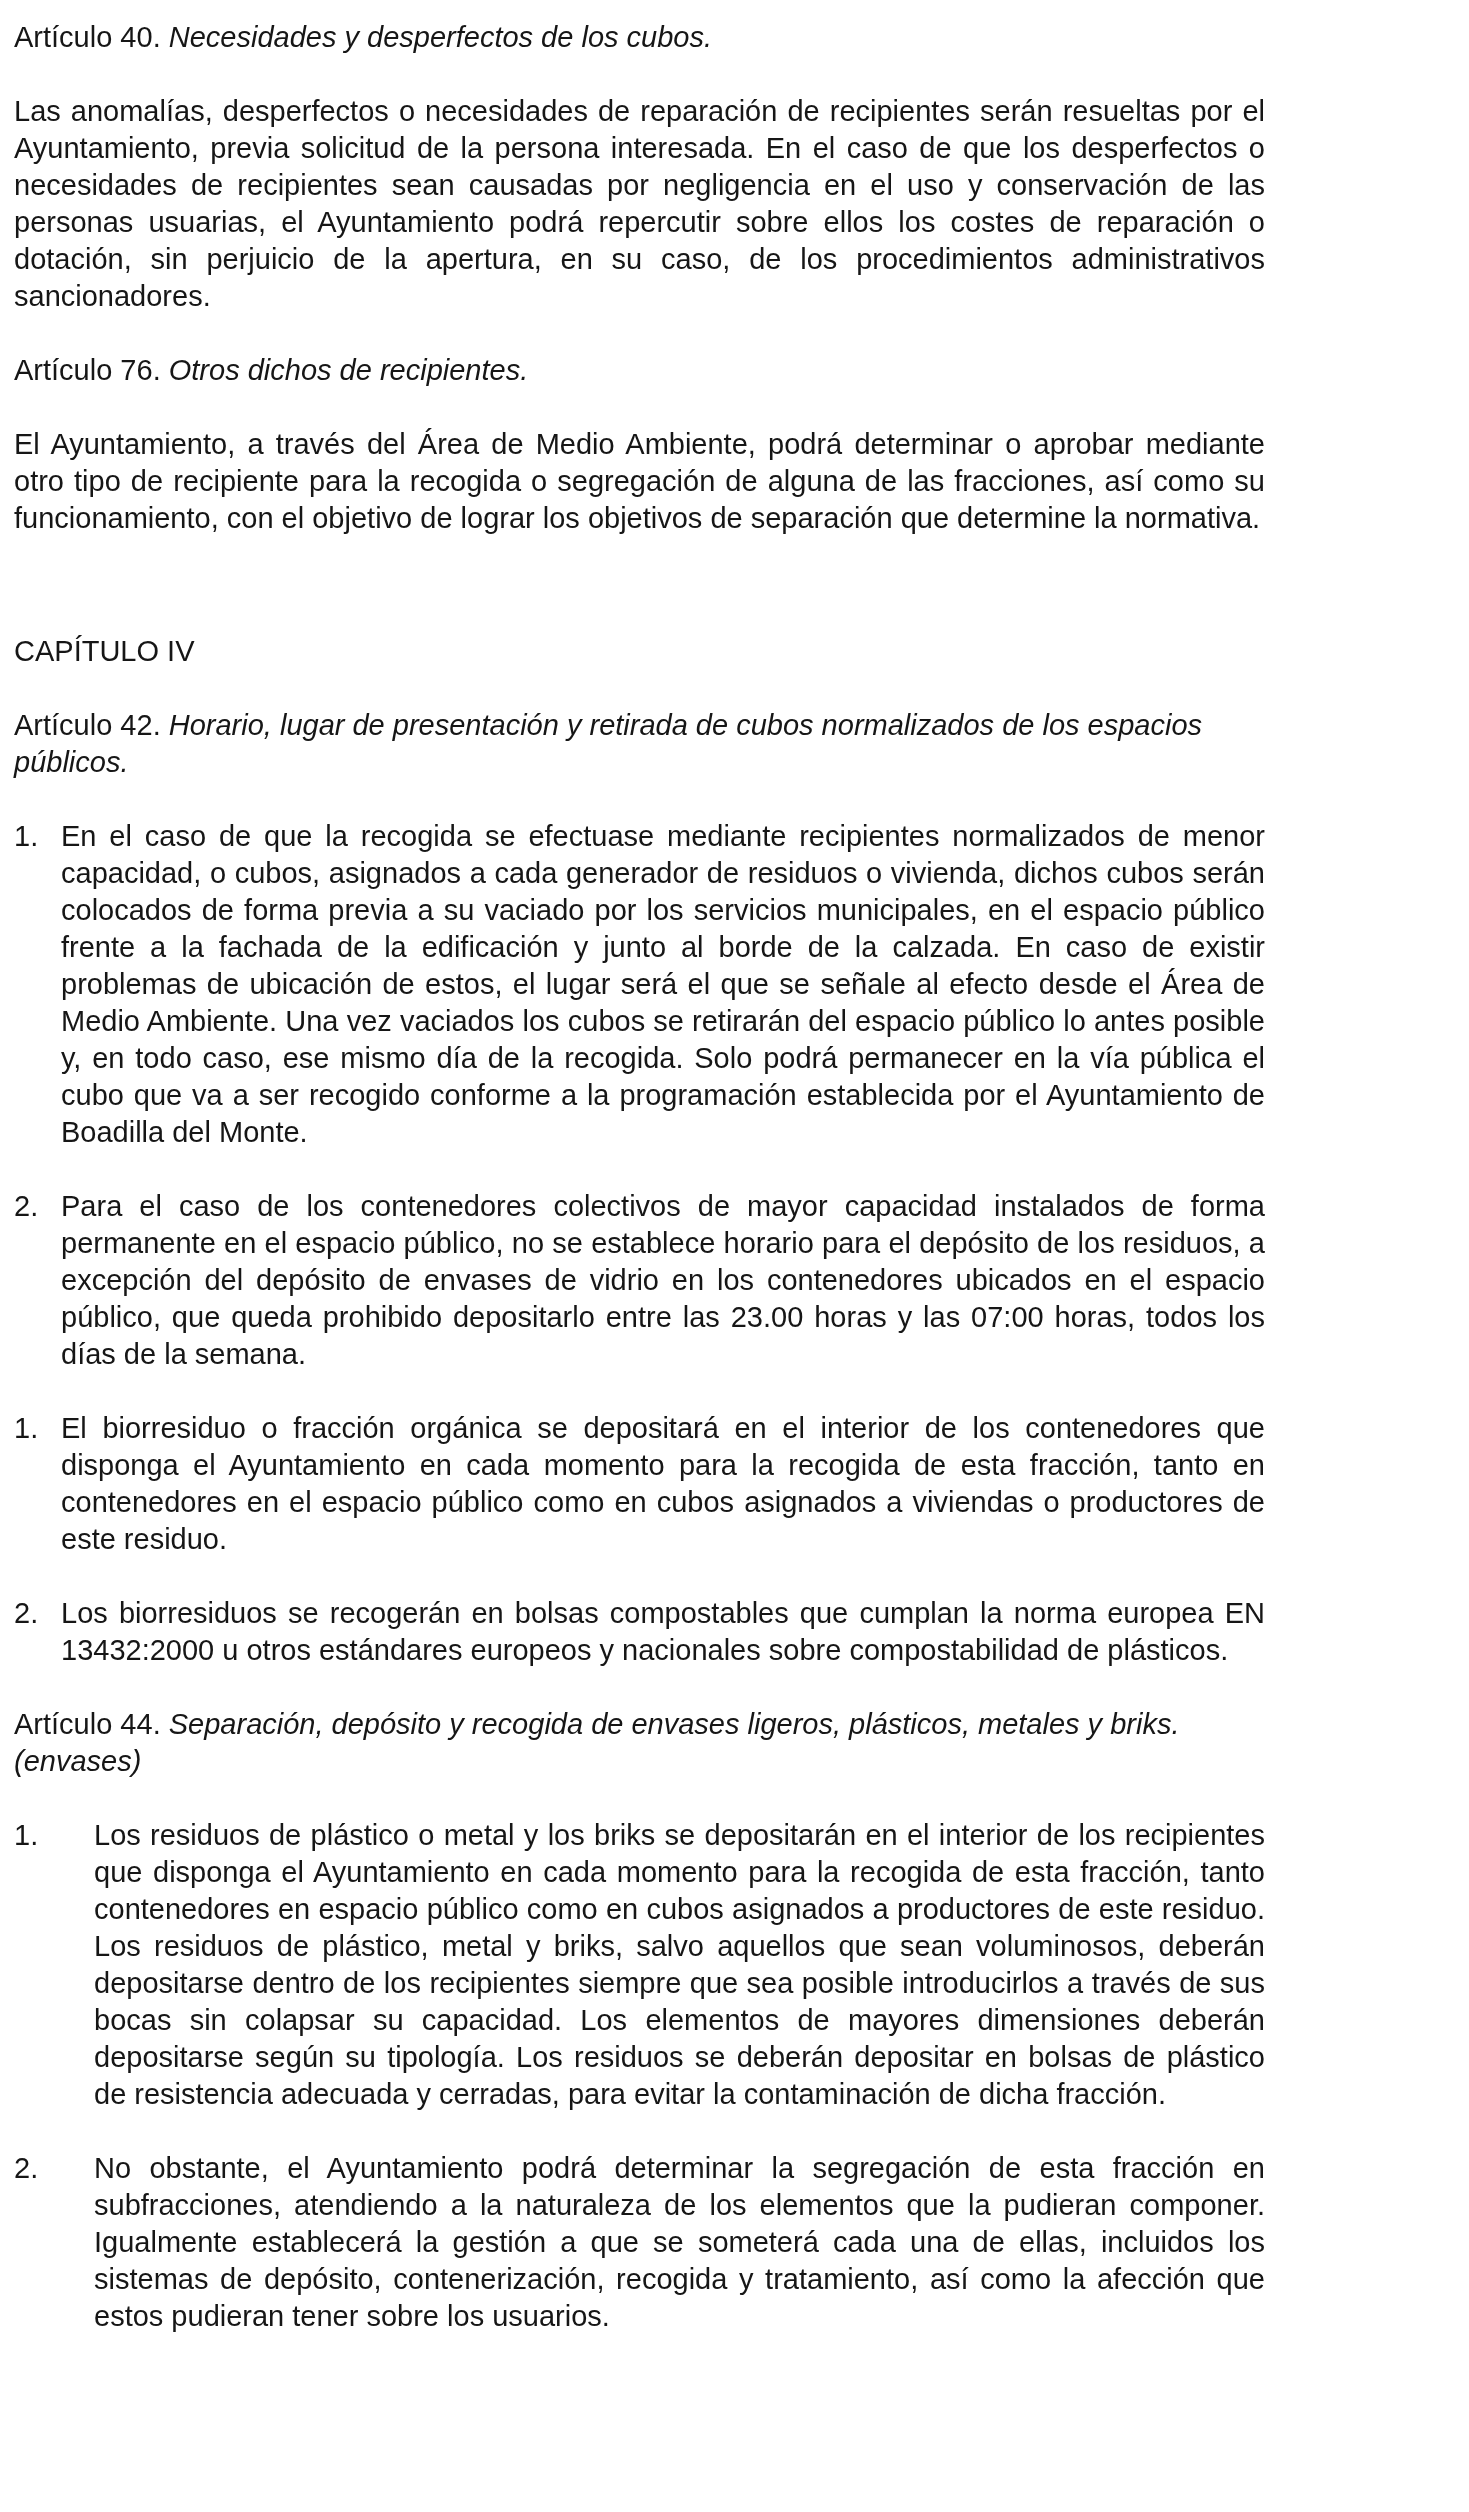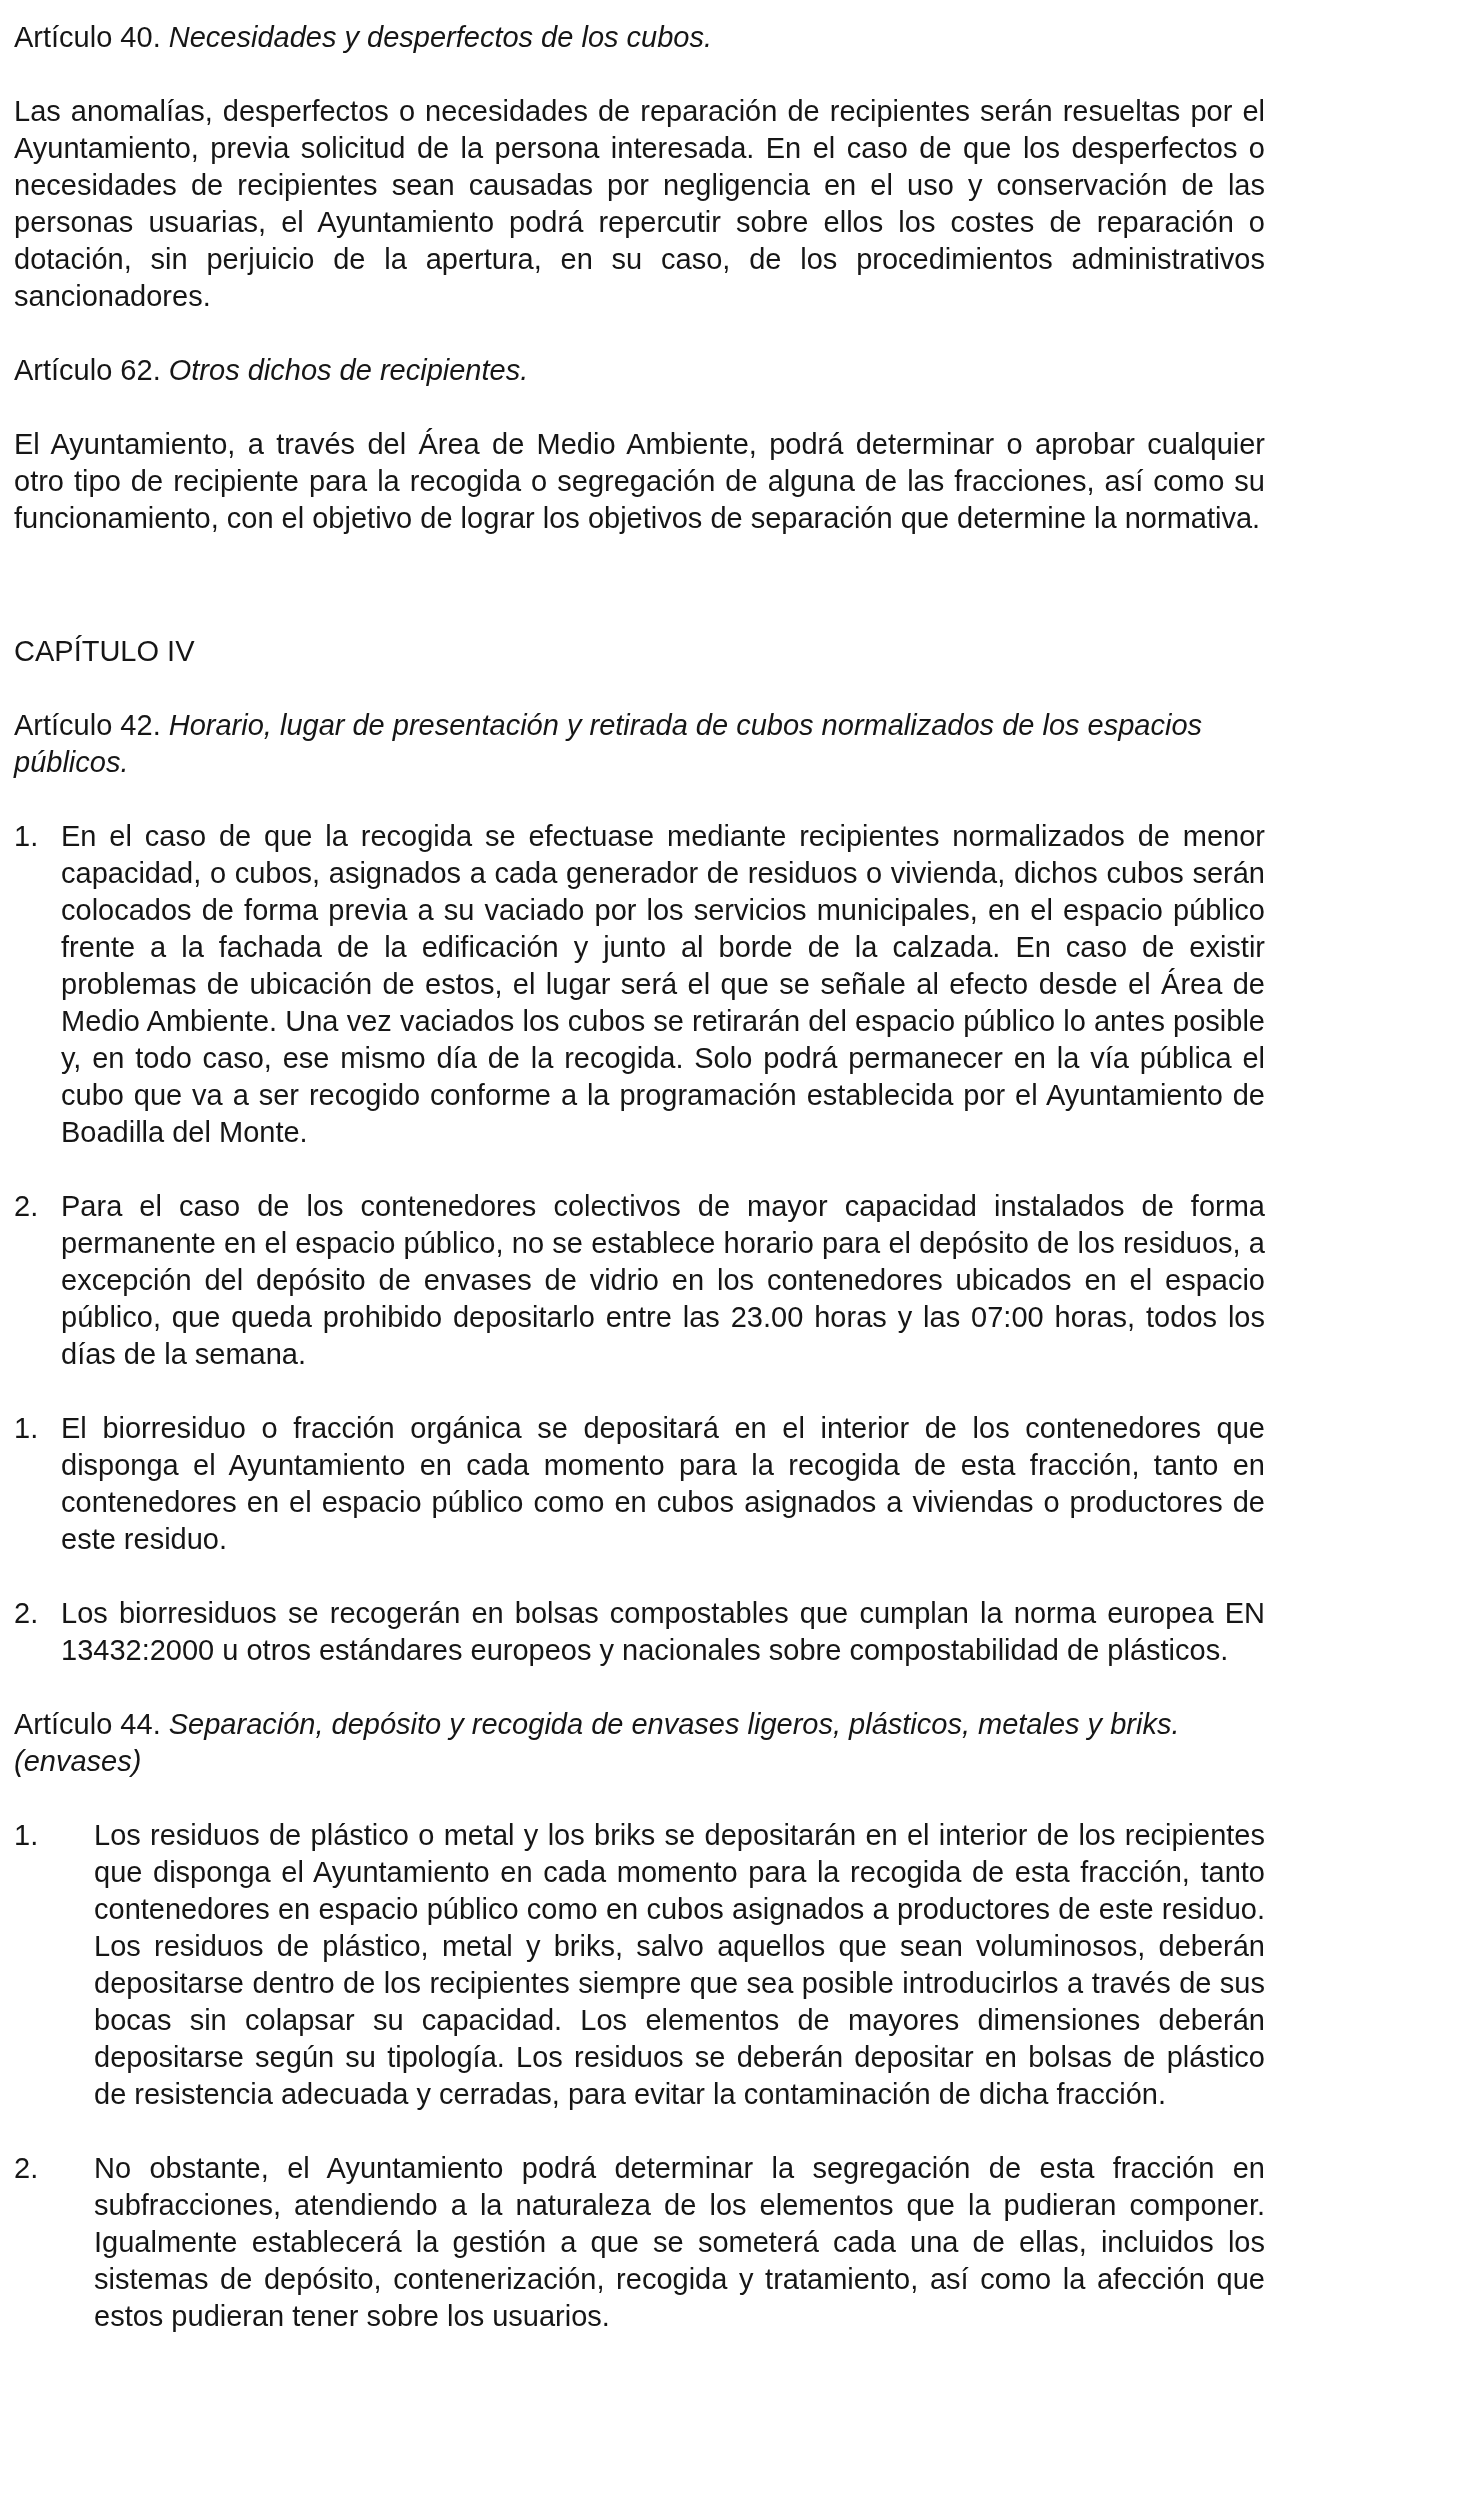--- a/index.html
+++ b/index.html
@@ -50,22 +50,22 @@
     left: 0;
     top: 0;
   }
 </style>
 </head>
 <body>
 
 <div class="page">
     <p class="article-heading"><span class="article-label">Artículo 40. </span><span class="article-title">Necesidades y desperfectos de los cubos.</span></p>
     <p class="body-paragraph">Las anomalías, desperfectos o necesidades de reparación de recipientes serán resueltas por el Ayuntamiento, previa solicitud de la persona interesada. En el caso de que los desperfectos o necesidades de recipientes sean causadas por negligencia en el uso y conservación de las personas usuarias, el Ayuntamiento podrá repercutir sobre ellos los costes de reparación o dotación, sin perjuicio de la apertura, en su caso, de los procedimientos administrativos sancionadores.</p>
-    <p class="article-heading"><span class="article-label">Artículo 62. </span><span class="article-title">Otros dichos de recipientes.</span></p>
-    <p class="body-paragraph">El Ayuntamiento, a través del Área de Medio Ambiente, podrá determinar o aprobar cualquier otro tipo de recipiente para la recogida o segregación de alguna de las fracciones, así como su funcionamiento, con el objetivo de lograr los objetivos de separación que determine la normativa.</p>
+    <p class="article-heading"><span class="article-label">Artículo 76. </span><span class="article-title">Otros dichos de recipientes.</span></p>
+    <p class="body-paragraph">El Ayuntamiento, a través del Área de Medio Ambiente, podrá determinar o aprobar mediante otro tipo de recipiente para la recogida o segregación de alguna de las fracciones, así como su funcionamiento, con el objetivo de lograr los objetivos de separación que determine la normativa.</p>
     <p class="chapter">CAPÍTULO IV</p>
     <p class="article-heading"><span class="article-label">Artículo 42. </span><span class="article-title">Horario, lugar de presentación y retirada de cubos normalizados de los espacios públicos.</span></p>
     <p class="list-item"><span class="num">1.</span><span class="item-text">En el caso de que la recogida se efectuase mediante recipientes normalizados de menor capacidad, o cubos, asignados a cada generador de residuos o vivienda, dichos cubos serán colocados de forma previa a su vaciado por los servicios municipales, en el espacio público frente a la fachada de la edificación y junto al borde de la calzada. En caso de existir problemas de ubicación de estos, el lugar será el que se señale al efecto desde el Área de Medio Ambiente. Una vez vaciados los cubos se retirarán del espacio público lo antes posible y, en todo caso, ese mismo día de la recogida. Solo podrá permanecer en la vía pública el cubo que va a ser recogido conforme a la programación establecida por el Ayuntamiento de Boadilla del Monte.</span></p>
     <p class="list-item"><span class="num">2.</span><span class="item-text">Para el caso de los contenedores colectivos de mayor capacidad instalados de forma permanente en el espacio público, no se establece horario para el depósito de los residuos, a excepción del depósito de envases de vidrio en los contenedores ubicados en el espacio público, que queda prohibido depositarlo entre las 23.00 horas y las 07:00 horas, todos los días de la semana.</span></p>
     <p class="list-item"><span class="num">1.</span><span class="item-text">El biorresiduo o fracción orgánica se depositará en el interior de los contenedores que disponga el Ayuntamiento en cada momento para la recogida de esta fracción, tanto en contenedores en el espacio público como en cubos asignados a viviendas o productores de este residuo.</span></p>
     <p class="list-item"><span class="num">2.</span><span class="item-text">Los biorresiduos se recogerán en bolsas compostables que cumplan la norma europea EN 13432:2000 u otros estándares europeos y nacionales sobre compostabilidad de plásticos.</span></p>
     <p class="article-heading"><span class="article-label">Artículo 44. </span><span class="article-title">Separación, depósito y recogida de envases ligeros, plásticos, metales y briks. (envases)</span></p>
     <p class="list-item wide"><span class="num">1.</span><span class="item-text">Los residuos de plástico o metal y los briks se depositarán en el interior de los recipientes que disponga el Ayuntamiento en cada momento para la recogida de esta fracción, tanto contenedores en espacio público como en cubos asignados a productores de este residuo. Los residuos de plástico, metal y briks, salvo aquellos que sean voluminosos, deberán depositarse dentro de los recipientes siempre que sea posible introducirlos a través de sus bocas sin colapsar su capacidad. Los elementos de mayores dimensiones deberán depositarse según su tipología. Los residuos se deberán depositar en bolsas de plástico de resistencia adecuada y cerradas, para evitar la contaminación de dicha fracción.</span></p>
     <p class="list-item wide"><span class="num">2.</span><span class="item-text">No obstante, el Ayuntamiento podrá determinar la segregación de esta fracción en subfracciones, atendiendo a la naturaleza de los elementos que la pudieran componer. Igualmente establecerá la gestión a que se someterá cada una de ellas, incluidos los sistemas de depósito, contenerización, recogida y tratamiento, así como la afección que estos pudieran tener sobre los usuarios.</span></p>
   </div>

